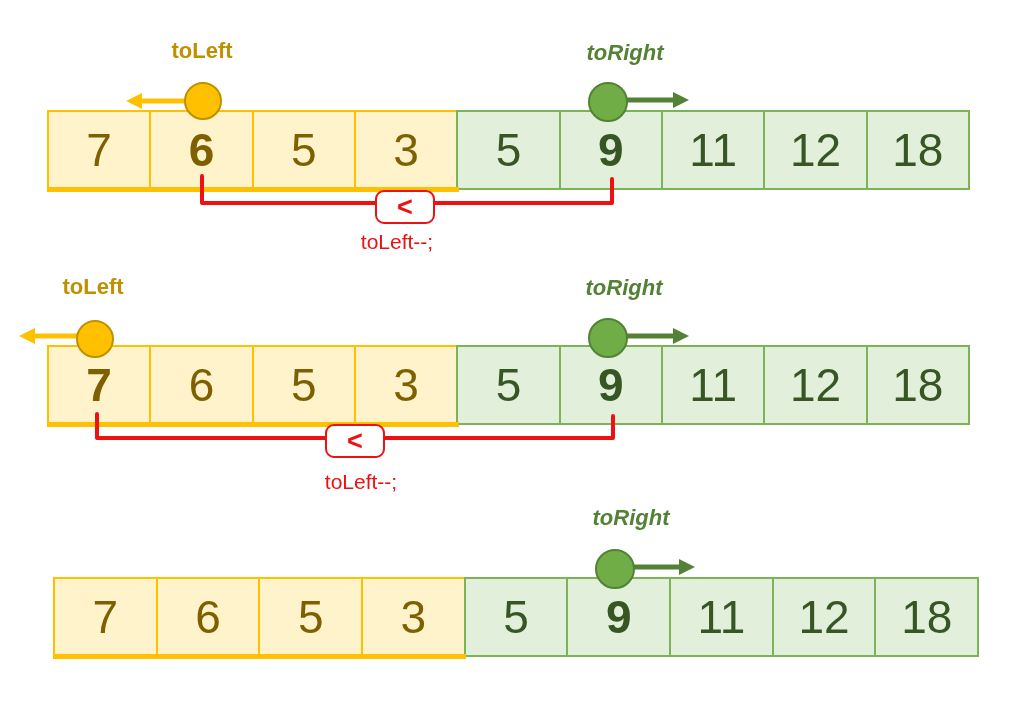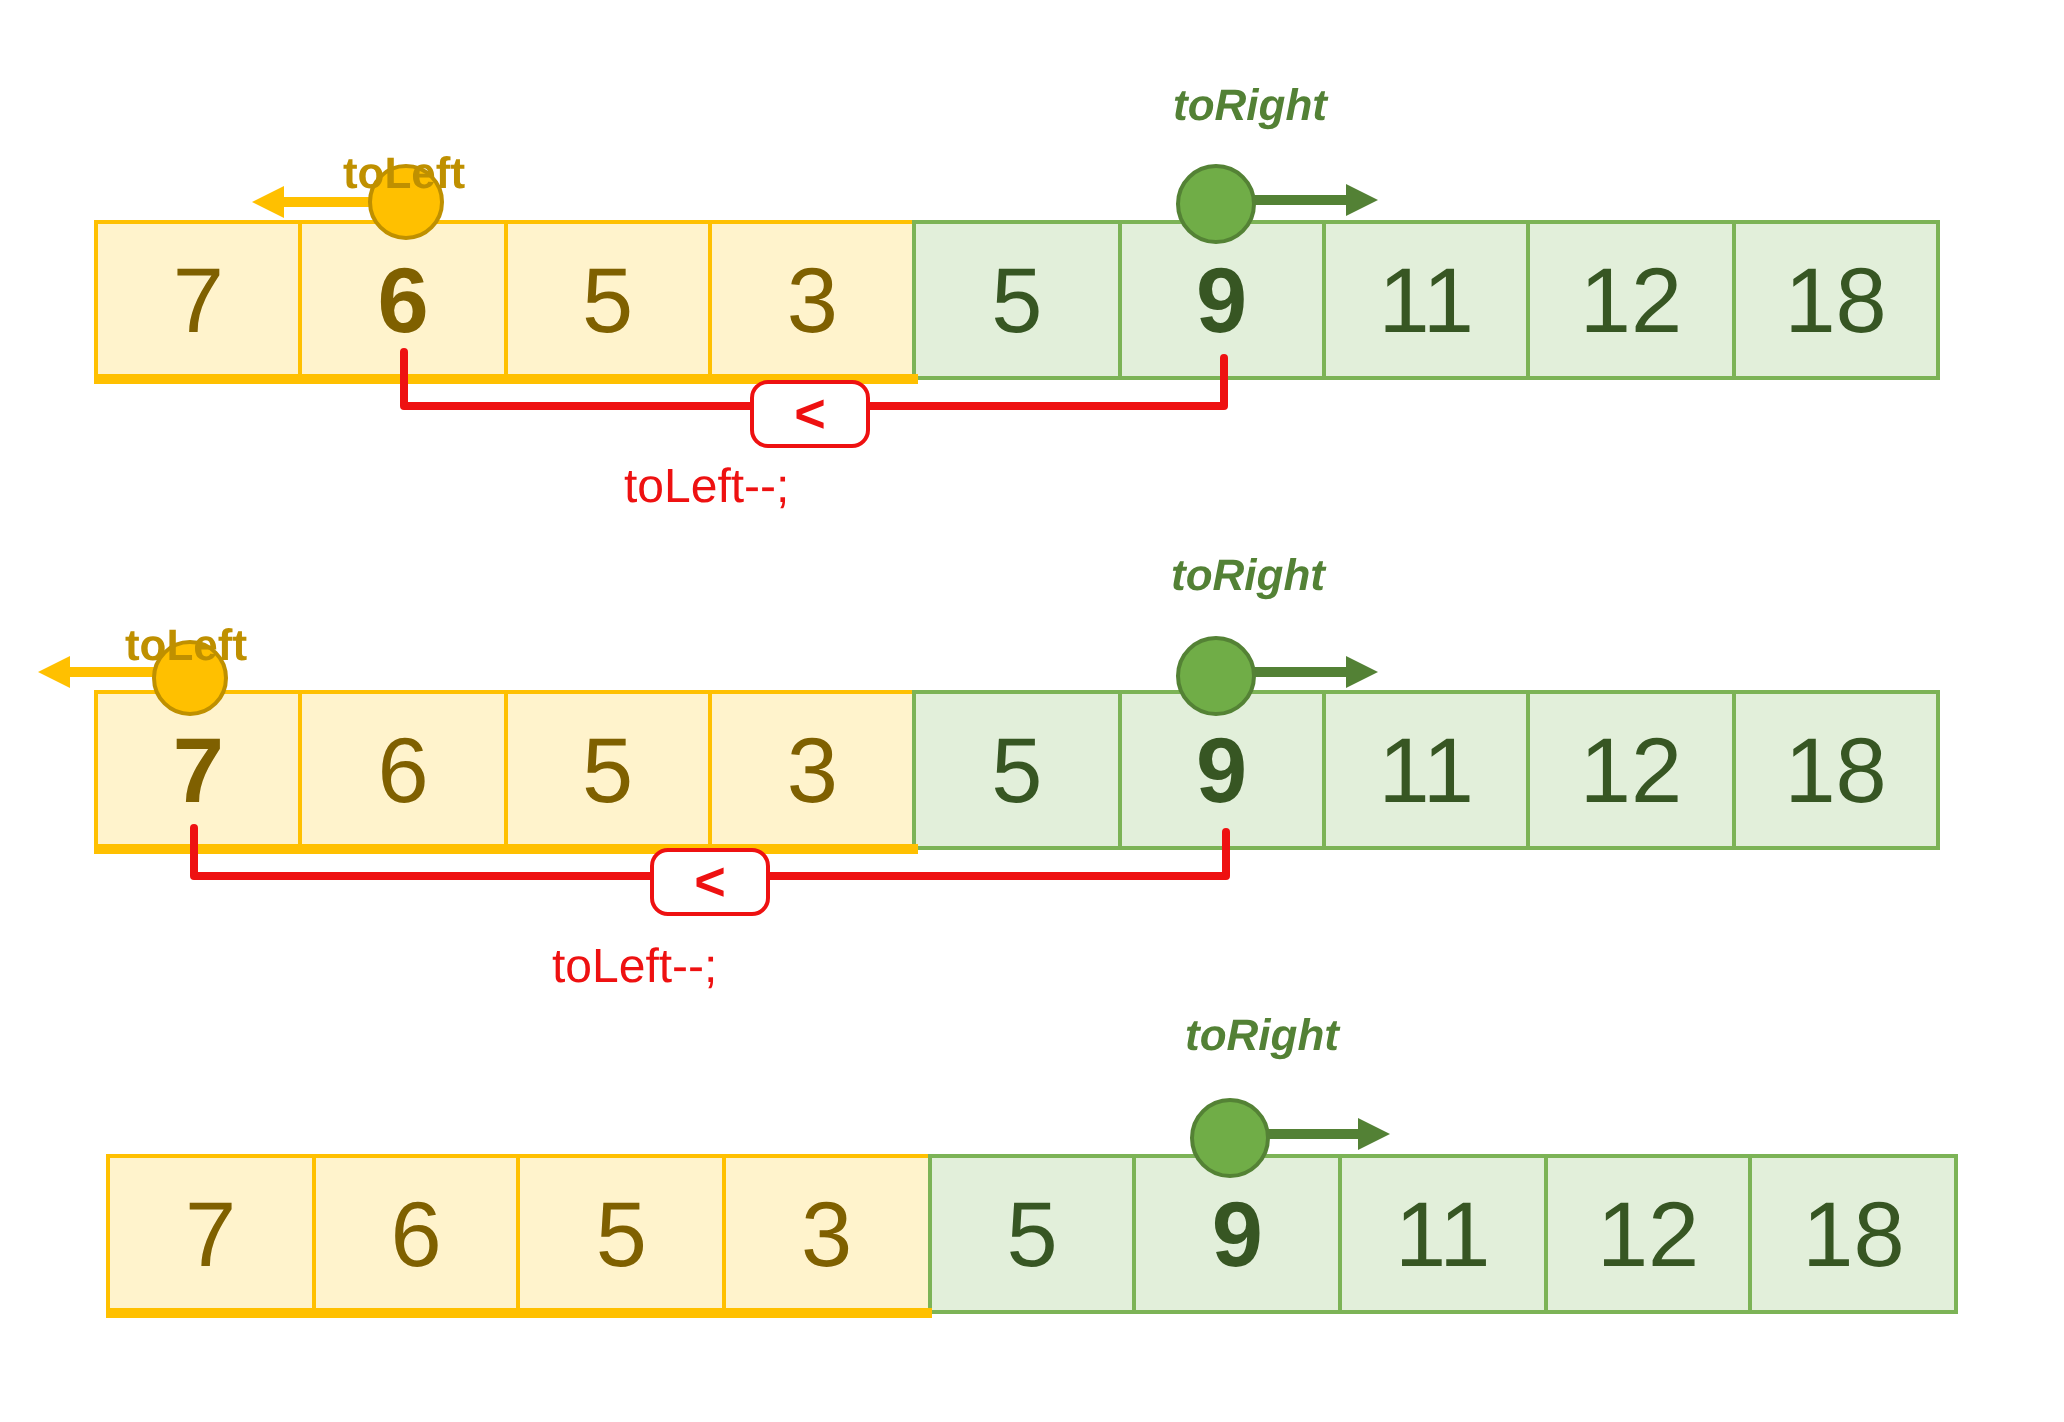--- a/index.html
+++ b/index.html
@@ -27,37 +27,37 @@
   .underline{position:absolute;height:5px;background:var(--yellow-border);}
   .ul-p1{left:47px;top:187px;width:412px;}
   .ul-p2{left:47px;top:422px;width:412px;}
   .ul-p3{left:53px;top:654px;width:413px;}
 
   
   #overlay{position:absolute;left:0;top:0;pointer-events:none;}
 
   
   .ptr-label{position:absolute;width:140px;text-align:center;font-size:22px;font-weight:700;}
-  .ptr-label.yellow{color:var(--yellow-label);margin-top:36px;}
+  .ptr-label.yellow{color:var(--yellow-label);}
   .ptr-label.green{color:var(--green-label);font-style:italic;}
   .lbl-p1-left{left:132px;top:38px;}
   .lbl-p1-right{left:555px;top:40px;}
   .lbl-p2-left{left:23px;top:274px;}
   .lbl-p2-right{left:554px;top:275px;}
   .lbl-p3-right{left:561px;top:505px;}
 
   
   .cmp-box{position:absolute;width:60px;height:34px;background:#fff;border:2.5px solid var(--red);
            border-radius:9px;display:flex;align-items:center;justify-content:center;
            color:var(--red);font-size:27px;font-weight:700;box-sizing:border-box;}
   .cmp-p1{left:375px;top:190px;}
   .cmp-p2{left:325px;top:424px;}
 
   
-  .code{position:absolute;width:170px;color:var(--red);font-size:24px;}
+  .code{position:absolute;width:170px;text-align:center;color:var(--red);font-size:21px;}
   .code-p1{left:312px;top:230px;}
   .code-p2{left:276px;top:470px;}
 </style>
 </head>
 <body>
 
 <div id="stage">
 
   <div class="cells-row row-p1">
       <div class="cell yellow">7</div>

